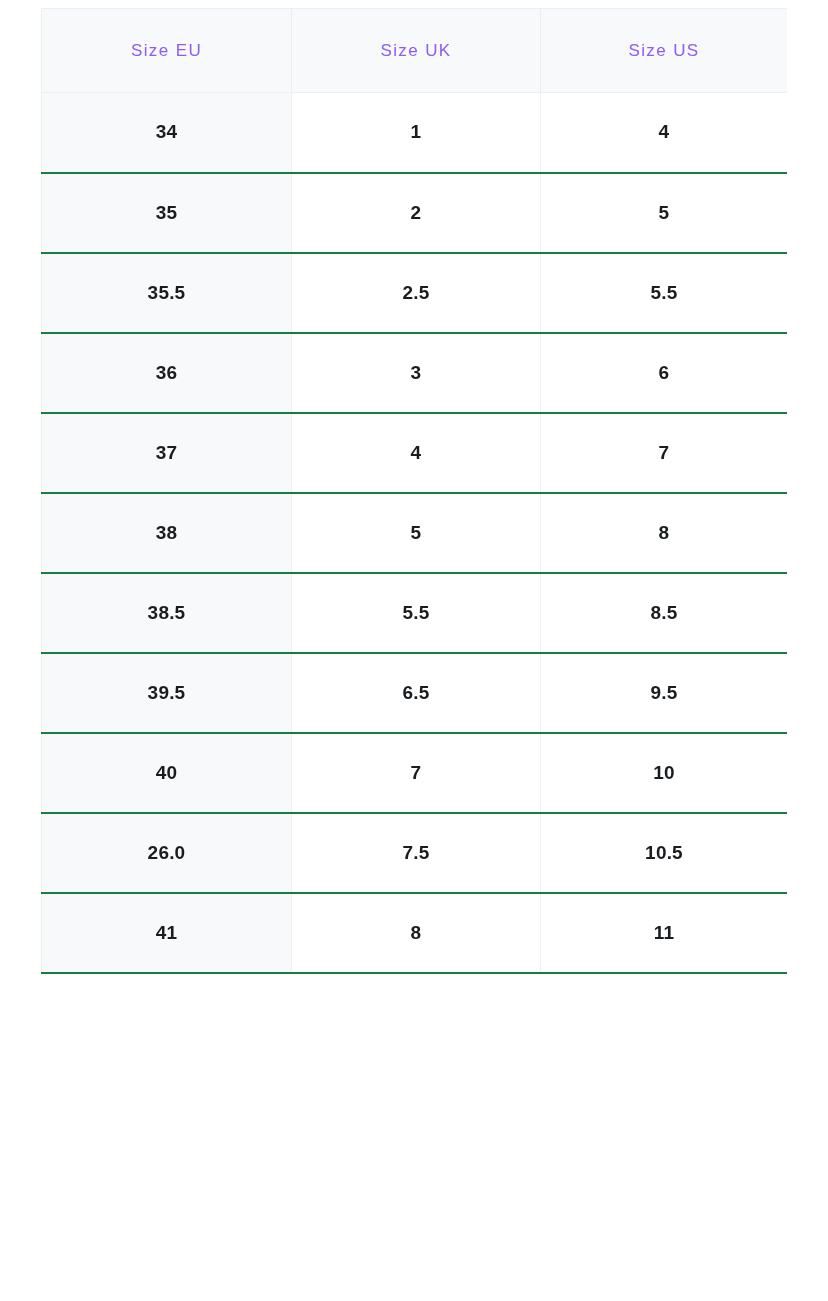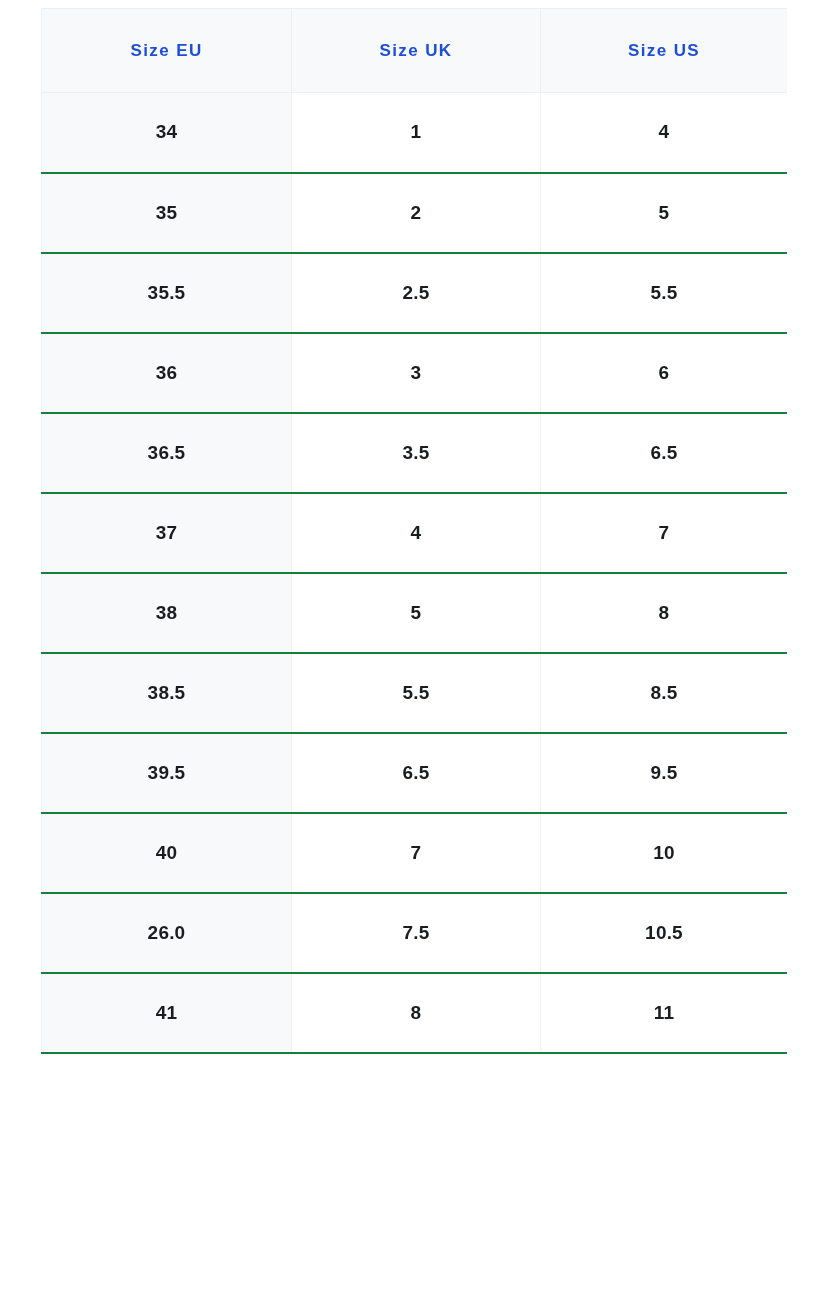--- a/index.html
+++ b/index.html
@@ -44,23 +44,23 @@
   table.size-table col.c1 { width: 250px; }
   table.size-table col.c2 { width: 249px; }
   table.size-table col.c3 { width: 247px; }
 
   
   thead tr.header-row th {
     height: 84px;
     background: #f8f9fa;
     border-right: 1px solid #eceef0;
     border-bottom: 1px solid #eceef0;
-    color: #1d4ed8;
+    color: #8b5cf6;
     font-size: 17px;
-    font-weight: 700;
+    font-weight: 400;
     letter-spacing: 1.4px;
     text-align: center;
     vertical-align: middle;
     padding: 0;
     box-sizing: border-box;
   }
 
   
   tbody tr.data-row td {
     height: 80px;
@@ -118,25 +118,20 @@
             <td class="col-first">35.5</td>
             <td class="col-mid">2.5</td>
             <td class="col-last">5.5</td>
           </tr>
           <tr class="data-row">
             <td class="col-first">36</td>
             <td class="col-mid">3</td>
             <td class="col-last">6</td>
           </tr>
           <tr class="data-row">
-            <td class="col-first">36.5</td>
-            <td class="col-mid">3.5</td>
-            <td class="col-last">6.5</td>
-          </tr>
-          <tr class="data-row">
             <td class="col-first">37</td>
             <td class="col-mid">4</td>
             <td class="col-last">7</td>
           </tr>
           <tr class="data-row">
             <td class="col-first">38</td>
             <td class="col-mid">5</td>
             <td class="col-last">8</td>
           </tr>
           <tr class="data-row">

